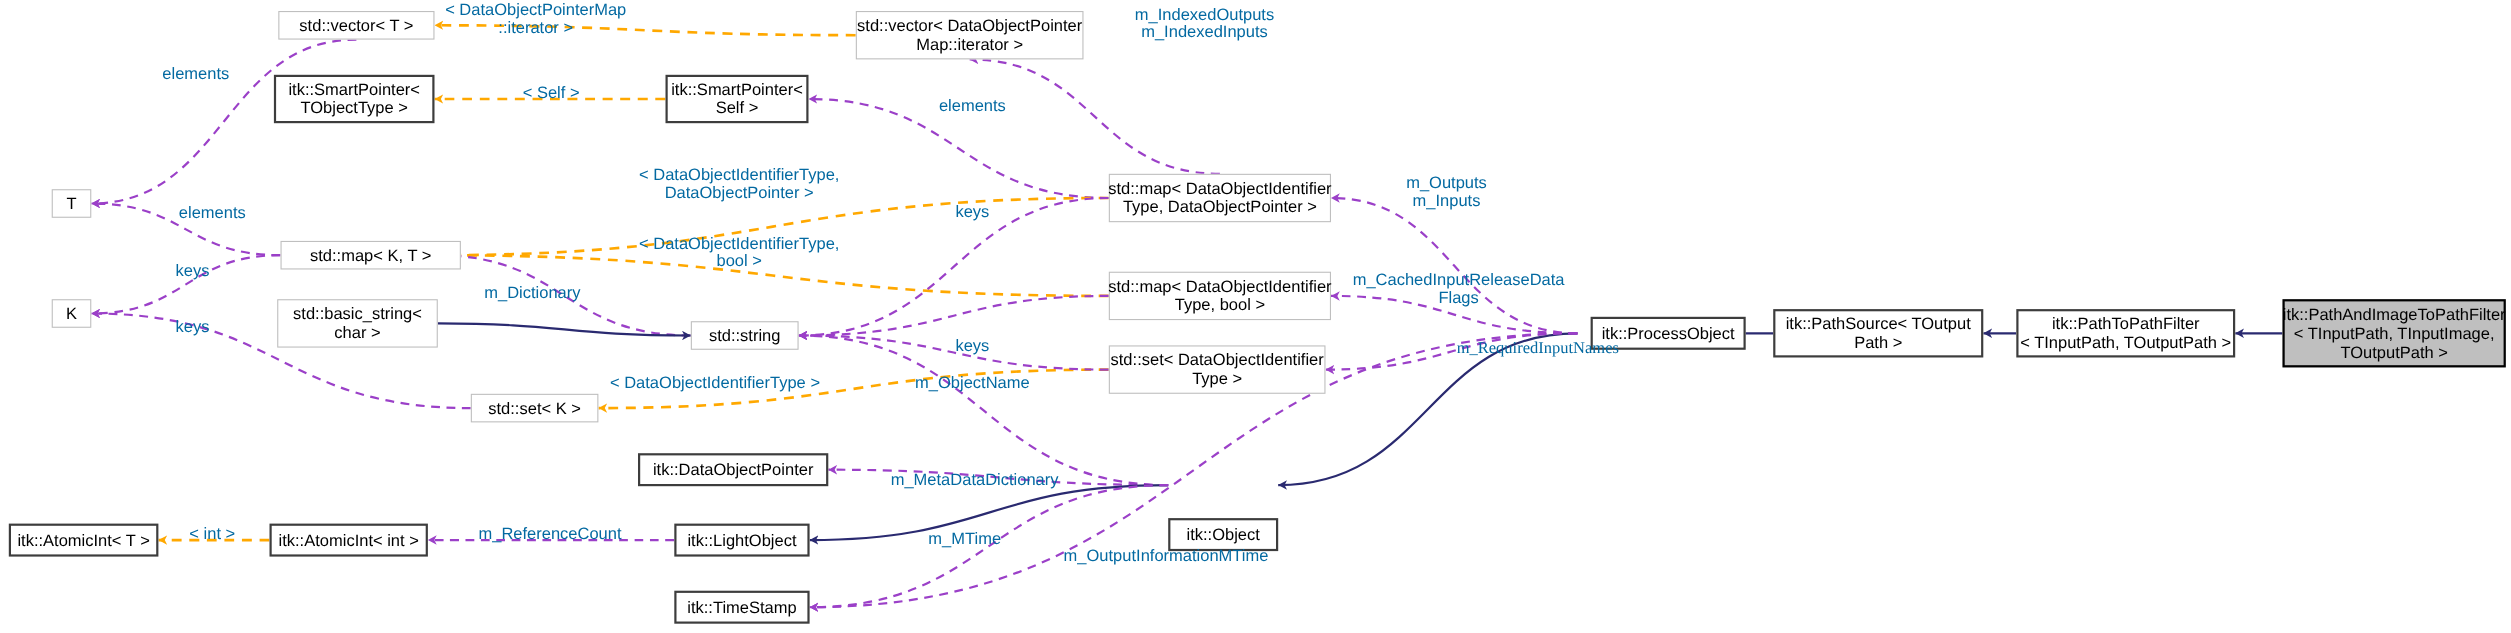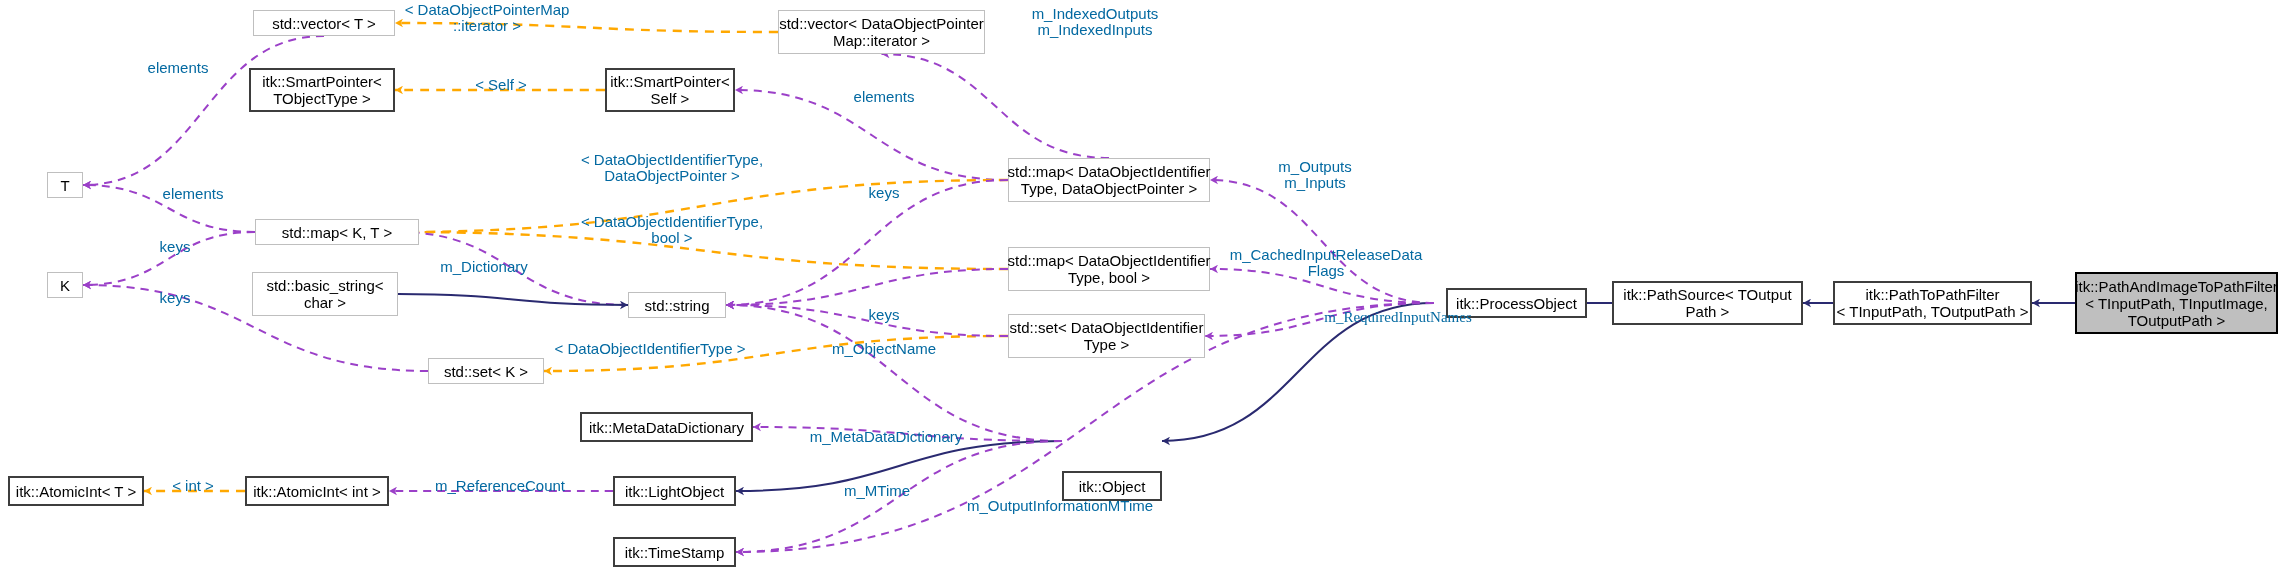--- a/index.html
+++ b/index.html
@@ -115,21 +115,21 @@
 TObjectType &gt;</div>
       <div class="node thin" style="left: 47px; top: 172px; width: 36px; height: 26px;">T</div>
       <div class="node thin" style="left: 47px; top: 272px; width: 36px; height: 26px;">K</div>
       <div class="node thin" style="left: 255px; top: 219px; width: 164px; height: 26px;">std::map&lt; K, T &gt;</div>
       <div class="node thin" style="left: 252px; top: 272px; width: 146px; height: 44px;">std::basic_string&lt;
 char &gt;</div>
       <div class="node thin" style="left: 428px; top: 358px; width: 116px; height: 26px;">std::set&lt; K &gt;</div>
       <div class="node thick" style="left: 8px; top: 476px; width: 136px; height: 30px;">itk::AtomicInt&lt; T &gt;</div>
       <div class="node thick" style="left: 245px; top: 476px; width: 144px; height: 30px;">itk::AtomicInt&lt; int &gt;</div>
       <div class="node thick" style="left: 613px; top: 476px; width: 123px; height: 30px;">itk::LightObject</div>
-      <div class="node thick" style="left: 580px; top: 412px; width: 173px; height: 30px;">itk::MetaDataDictionary</div>
+      <div class="node thick" style="left: 580px; top: 412px; width: 173px; height: 30px;">itk::DataObjectPointer</div>
       <div class="node thick" style="left: 613px; top: 537px; width: 123px; height: 30px;">itk::TimeStamp</div>
       <div class="node thin" style="left: 628px; top: 292px; width: 98px; height: 26px;">std::string</div>
       <div class="node thick" style="left: 1062px; top: 426px; width: 100px; height: 30px; margin-top: 45px;">itk::Object</div>
       <div class="node thin" style="left: 778px; top: 10px; width: 207px; height: 44px;">std::vector&lt; DataObjectPointer
 Map::iterator &gt;</div>
       <div class="node thick" style="left: 605px; top: 68px; width: 130px; height: 44px;">itk::SmartPointer&lt;
 Self &gt;</div>
       <div class="node thin" style="left: 1008px; top: 158px; width: 202px; height: 44px;">std::map&lt; DataObjectIdentifier
 Type, DataObjectPointer &gt;</div>
       <div class="node thin" style="left: 1008px; top: 247px; width: 202px; height: 44px;">std::map&lt; DataObjectIdentifier

